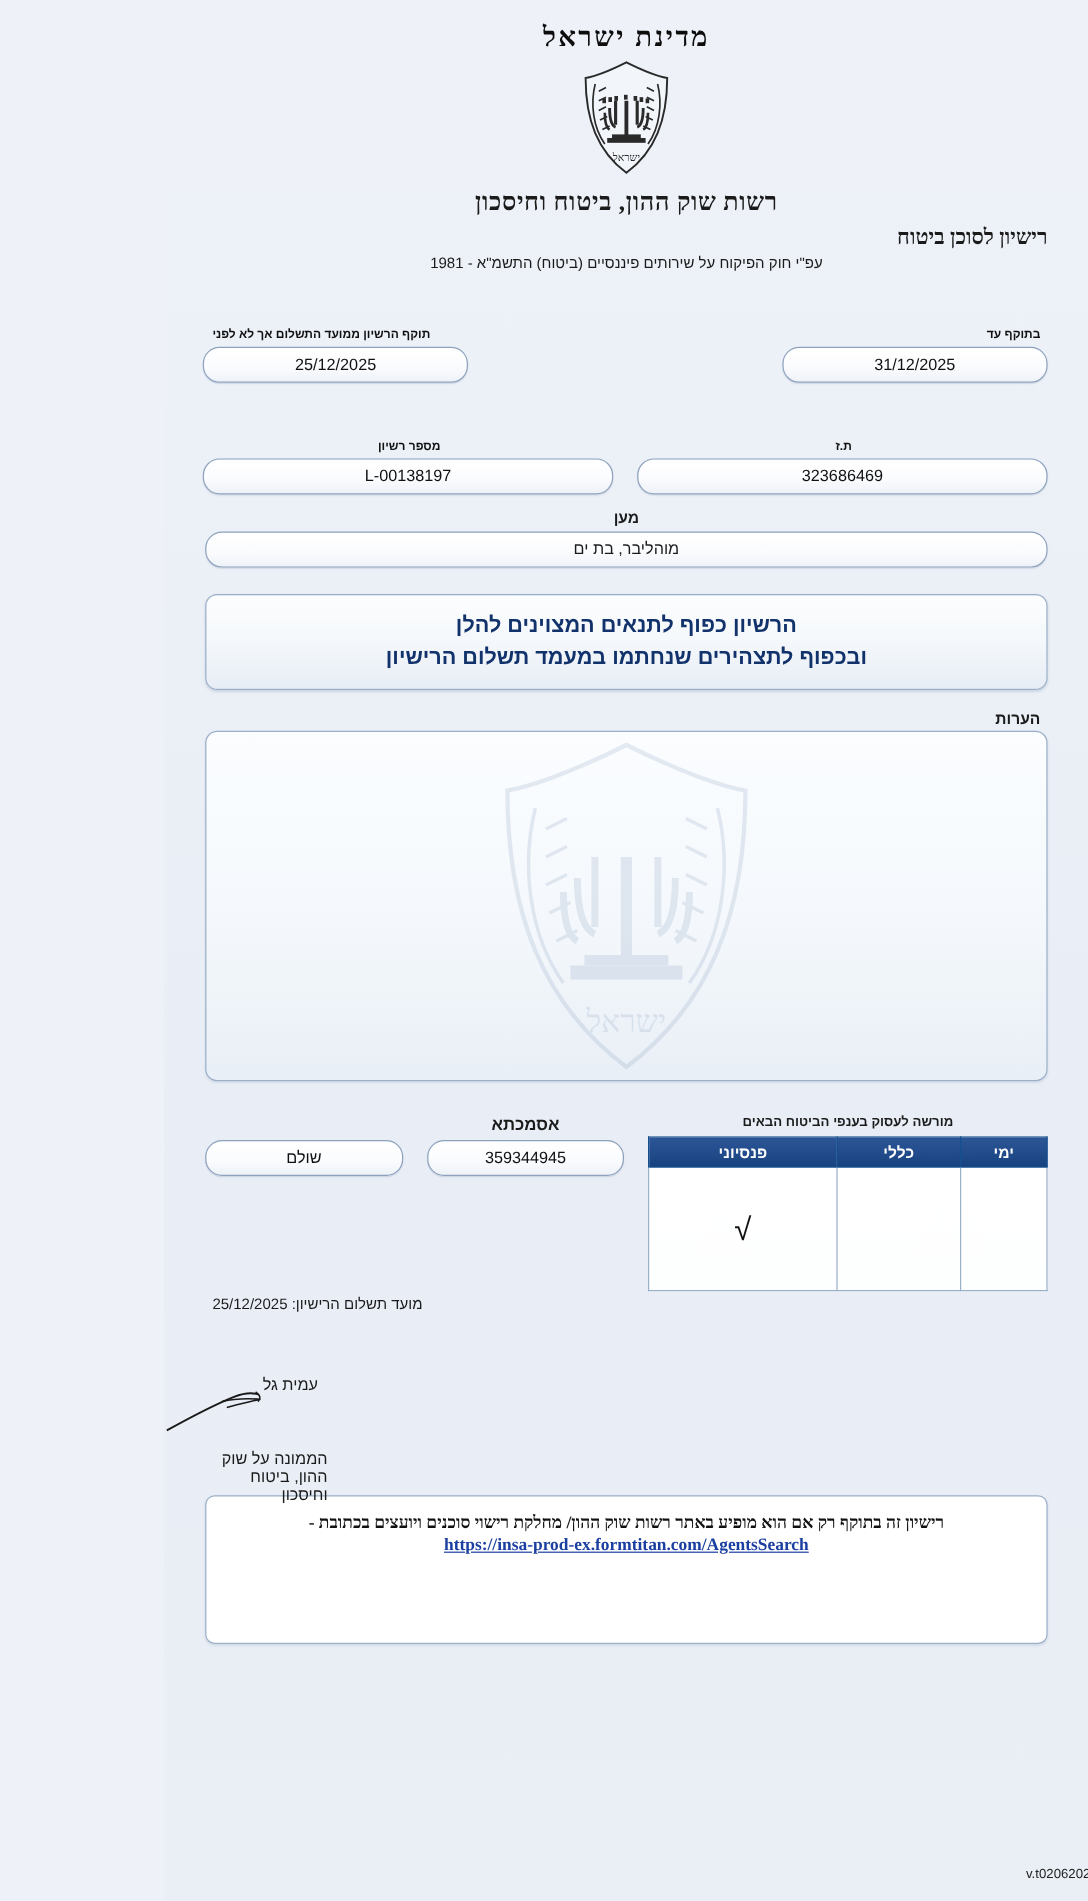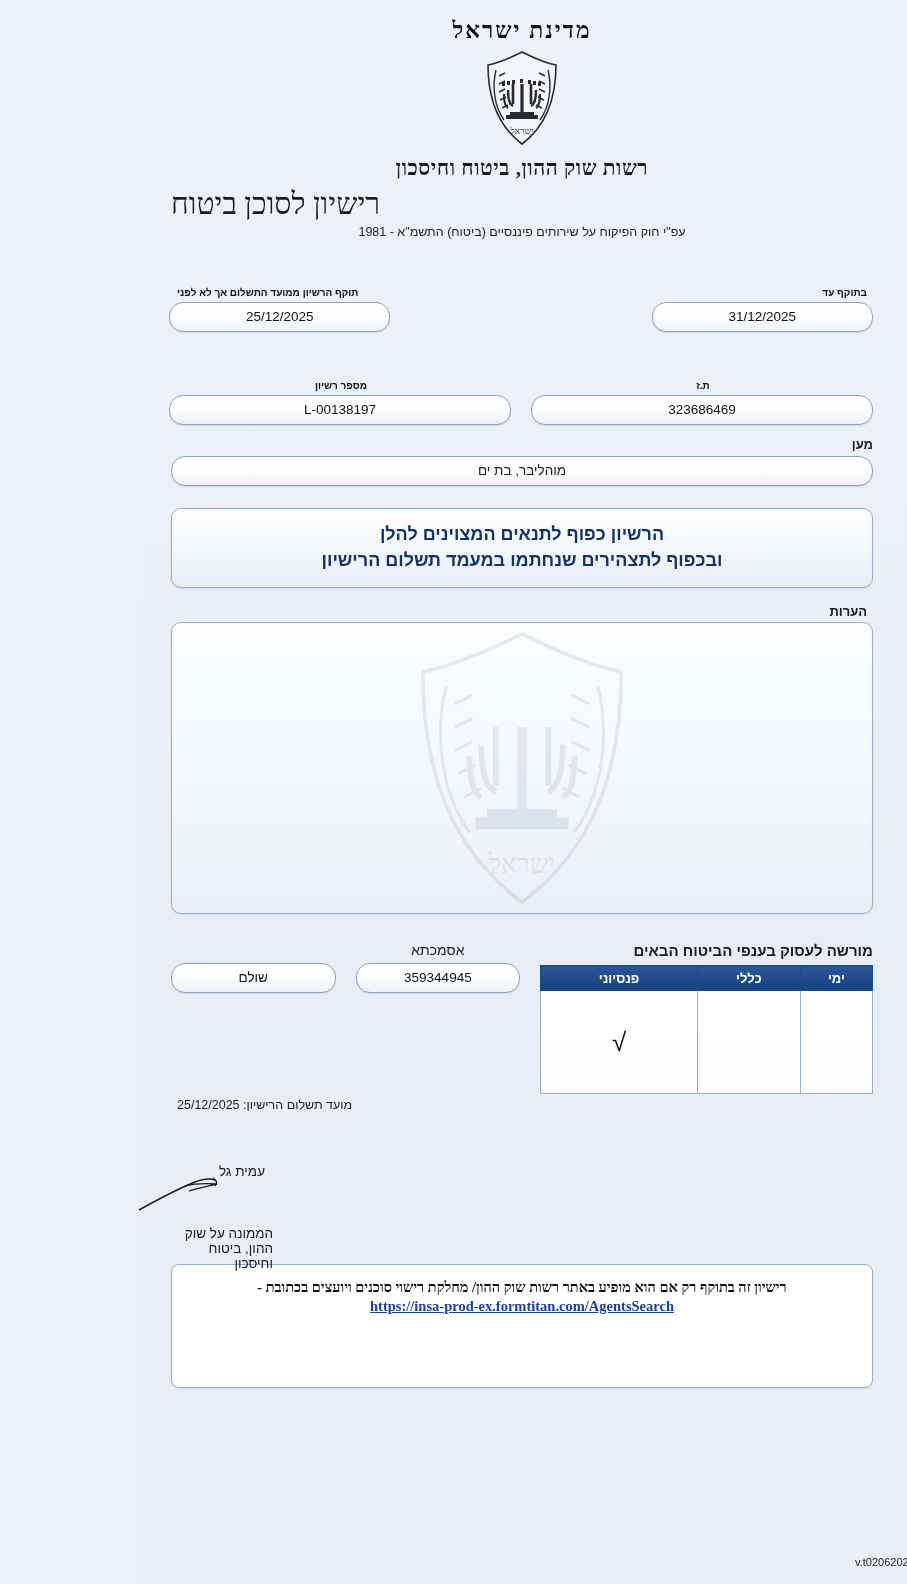--- a/index.html
+++ b/index.html
@@ -45,23 +45,23 @@
   }
   .authority {
     text-align: center;
     font-size: 21px;
     font-weight: bold;
     margin-top: 10px;
     letter-spacing: 0.5px;
     font-family: "Liberation Serif", serif;
   }
   .doc-title {
-    text-align: left;
-    font-size: 30px;
-    font-weight: normal;
+    text-align: right;
+    font-size: 18px;
+    font-weight: bold;
     margin-top: 6px;
     font-family: "Liberation Serif", serif;
   }
   .law-line {
     text-align: center;
     font-size: 12.5px;
     margin-top: 4px;
     color: #1b1b1b;
   }
 
@@ -93,21 +93,21 @@
     text-align: center;
     color: #111;
     box-shadow: 0 1px 1px rgba(120,140,170,0.25);
   }
   .pill.wide { width: 100%; }
 
   .row-top .field:first-child .lbl { text-align: right; padding-right: 6px;}
   .row-top .field:last-child .lbl { text-align: left; padding-left: 6px;}
 
   .address-block { margin-top: 12px; }
-  .address-block .lbl { font-size: 13px; font-weight: bold; margin-bottom: 4px;}
+  .address-block .lbl { text-align: center; font-size: 13px; font-weight: bold; margin-bottom: 4px;}
   .address-pill {
     height: 28px;
     line-height: 28px;
     border: 1px solid #8ea2bd;
     border-radius: 14px;
     background: linear-gradient(180deg, #ffffff 0%, #fbfcfe 55%, #eef2f8 100%);
     font-size: 13.5px;
     text-align: center;
     box-shadow: 0 1px 1px rgba(120,140,170,0.25);
   }
@@ -156,22 +156,22 @@
   
   .mid {
     display: flex;
     gap: 20px;
     margin-top: 28px;
     align-items: flex-start;
     justify-content: flex-start;
   }
   .branches { width: 360px; }
   .branches .title {
-    text-align: right;
-    font-size: 15px;
+    text-align: center;
+    font-size: 11px;
     font-weight: bold;
     margin-bottom: 6px;
   }
   table.branches-table {
     width: 100%;
     border-collapse: collapse;
     background: #fff;
   }
   table.branches-table th {
     background: linear-gradient(180deg, #2c5596 0%, #17427f 100%);
@@ -184,21 +184,21 @@
   table.branches-table td {
     border: 1px solid #9aafc8;
     height: 100px;
     text-align: center;
     vertical-align: middle;
     font-size: 26px;
     color: #111;
     background: linear-gradient(180deg,#ffffff 0%, #fdfefe 100%);
   }
   .small-field { width: 178px; text-align: center; }
-  .small-field .lbl { font-size: 14px; font-weight: normal; margin-bottom: 5px; }
+  .small-field .lbl { font-size: 14px; font-weight: bold; margin-bottom: 5px; }
   .small-field .pill { border-radius: 14px; }
   .pay-date {
     text-align: left;
     font-size: 12.5px;
     margin-top: 4px;
     padding-left: 6px;
   }
 
   
   .sig-wrap {

